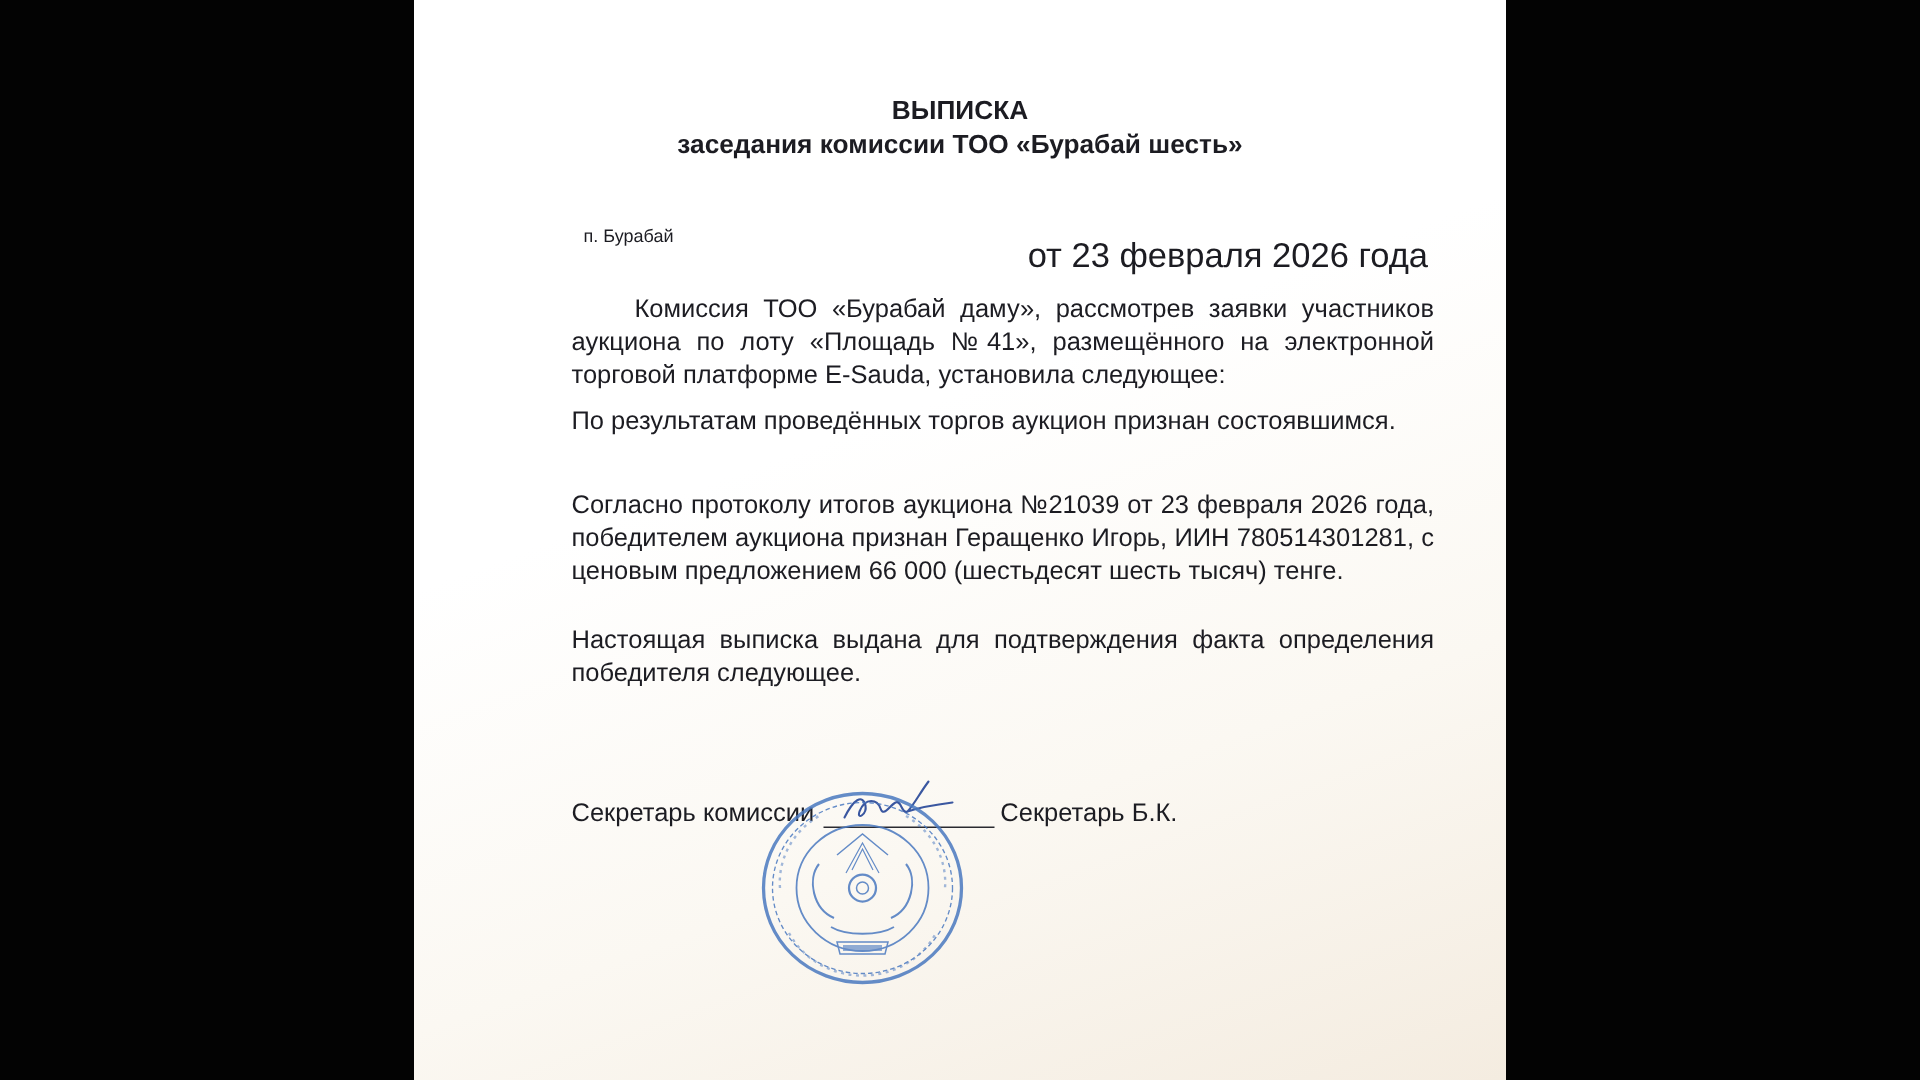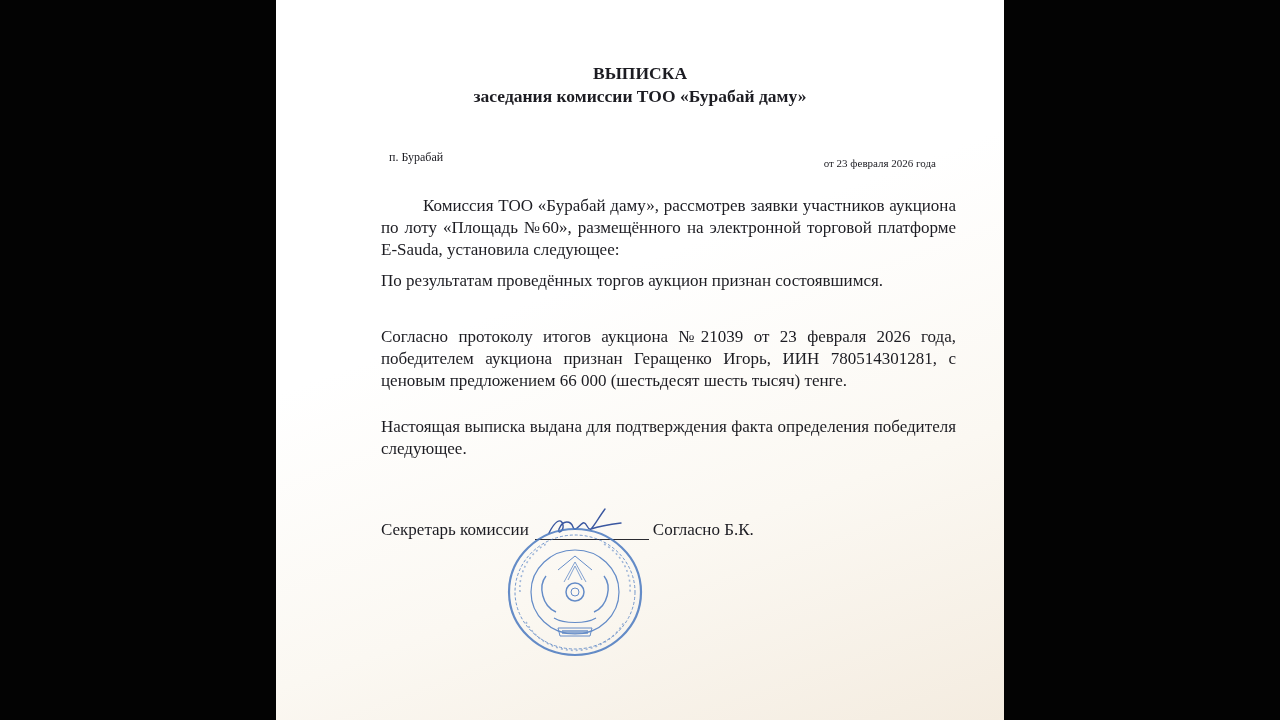--- a/index.html
+++ b/index.html
@@ -6,58 +6,58 @@
       margin: 0; padding: 0;
       width: 1280px; height: 720px;
       background: #030303;
       overflow: hidden;
     }
     .page {
       position: absolute;
       left: 276px; top: 0;
       width: 728px; height: 720px;
       background: linear-gradient(160deg, #ffffff 0%, #ffffff 40%, #fbf8f2 70%, #f4ece0 100%);
-      font-family: Liberation Serif, serif;
+      font-family: Liberation Sans, sans-serif;
       color: #1c1c22;
     }
     .title-block {
       position: absolute;
       left: 0; width: 100%;
       top: 62px;
       text-align: center;
       font-weight: bold;
       font-size: 17.5px;
       line-height: 23px;
     }
     .place {
       position: absolute;
       left: 113px; top: 150px;
       font-size: 12px;
     }
     .date {
       position: absolute;
-      right: 68px; top: 157px;
-      font-size: 11px;
+      right: 52px; top: 157px;
+      font-size: 23px;
     }
     .para {
       position: absolute;
       left: 105px;
       width: 575px;
       font-size: 17px;
       line-height: 22px;
       text-align: justify;
       text-align-last: left;
     }
     .p1 { top: 195px; text-indent: 42px; }
     .p2 { top: 270px; }
     .p3 { top: 326px; }
     .p4 { top: 416px; }
     .sign-row {
       position: absolute;
-      left: 105px; top: 520px;
+      left: 105px; top: 532px;
       font-size: 17px;
       display: flex;
       align-items: flex-end;
       justify-content: space-between;
     }
     .sign-line {
       display: inline-block;
       width: 114px;
       height: 18px;
       border-bottom: 1px solid #2a2a30;
@@ -75,39 +75,39 @@
       opacity: 0.85;
     }
   </style>
 </head>
 <body>
 
 <div class="page">
 
   <div class="title-block">
     <div>ВЫПИСКА</div>
-    <div>заседания комиссии ТОО «Бурабай даму»</div>
+    <div>заседания комиссии ТОО «Бурабай шесть»</div>
   </div>
 
   <div class="place">п. Бурабай</div>
   <div class="date">от 23 февраля 2026 года</div>
 
-  <div class="para p1">Комиссия ТОО «Бурабай даму», рассмотрев заявки участников аукциона по лоту «Площадь №60», размещённого на электронной торговой платформе E-Sauda, установила следующее:</div>
+  <div class="para p1">Комиссия ТОО «Бурабай даму», рассмотрев заявки участников аукциона по лоту «Площадь №41», размещённого на электронной торговой платформе E-Sauda, установила следующее:</div>
   <div class="para p2">По результатам проведённых торгов аукцион признан состоявшимся.</div>
   <div class="para p3">Согласно протоколу итогов аукциона №21039 от 23 февраля 2026 года, победителем аукциона признан Геращенко Игорь, ИИН 780514301281, с ценовым предложением 66 000 (шестьдесят шесть тысяч) тенге.</div>
   <div class="para p4">Настоящая выписка выдана для подтверждения факта определения победителя следующее.</div>
 
   <div class="sign-row">
     <span>Секретарь комиссии</span>
     <span class="sign-line">
       <svg class="signature" width="80" height="34" viewBox="0 0 80 34">
         <path d="M4 26 C10 14, 16 10, 18 18 C19 24, 12 28, 14 22 C18 12, 26 14, 28 20 C30 26, 34 18, 38 16 C42 14, 42 24, 46 22 C50 18, 54 10, 60 2 M46 22 C52 20, 60 18, 76 16" fill="none" stroke="#3a57a0" stroke-width="1.4" stroke-linecap="round"></path>
       </svg>
     </span>
-    <span>Согласно Б.К.</span>
+    <span>Секретарь Б.К.</span>
   </div>
 
   <svg class="stamp" viewBox="0 0 138 132">
     <g fill="none" stroke="#4a79c0">
       <ellipse cx="69" cy="66" rx="66" ry="63" stroke-width="2.2"></ellipse>
       <ellipse cx="69" cy="66" rx="60" ry="57" stroke-width="0.9" stroke-dasharray="3 2"></ellipse>
       <ellipse cx="69" cy="66" rx="44" ry="42" stroke-width="1.2"></ellipse>
       <circle cx="69" cy="66" r="9" stroke-width="1.5"></circle>
       <circle cx="69" cy="66" r="4" stroke-width="1"></circle>
       <path d="M40 50 C32 60, 36 80, 50 86 M98 50 C106 60, 102 80, 88 86" stroke-width="1.4"></path>

